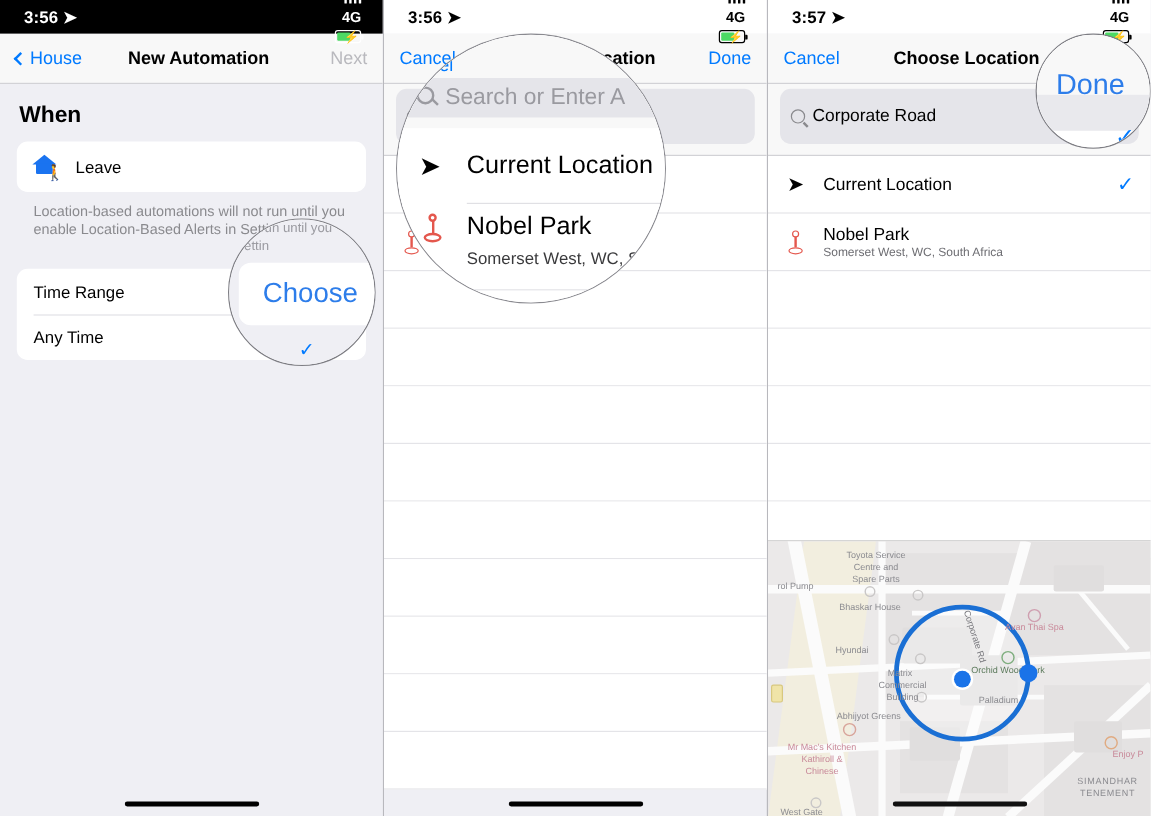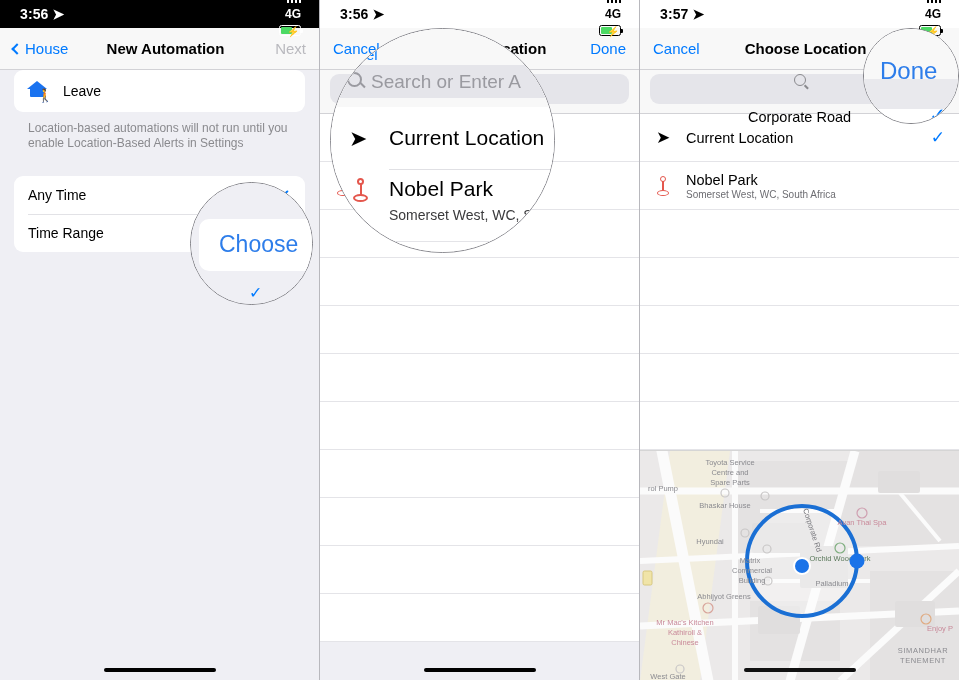--- a/index.html
+++ b/index.html
@@ -71,22 +71,22 @@
   .footnote { font-size:12px; color:#8a8a8e; line-height:15px;
     padding:9px 14px 11px 14px; }
   .loc-row { min-height:40px; justify-content:space-between; }
   .choose-link { color:#007aff; font-size:14px; }
   .gap { height:14px; }
   .check { color:#007aff; font-size:16px; font-weight:bold; margin-left:auto; }
 
   
   .searchwrap { background:#f8f8f8; padding:4px 10px 9px;
     border-bottom:1px solid #d2d2d6; }
-  .searchbar { background:#e5e5ea; border-radius:9px; height:30px; display:flex;
-    align-items:center; gap:23px; padding:0 9px;flex-direction:column; }
+  .searchbar { background:#e5e5ea; border-radius:9px; height:46px; display:flex;
+    align-items:center; gap:6px; padding:0 9px; }
   .mag { width:12px; height:12px; border:1.6px solid #8a8a8e; border-radius:50%;
     position:relative; flex:none; }
   .mag::after { content:""; position:absolute; right:-4px; bottom:-3px; width:5px;
     height:1.6px; background:#8a8a8e; transform:rotate(45deg); }
   .search-txt { font-size:14.5px; color:#8a8a8e; }
   .search-txt.filled { color:#000; }
   .listwrap { background:#fff; }
   .lrow { height:48px; display:flex; align-items:center; padding:0 14px; gap:14px;
     border-bottom:1px solid #e4e4e8; position:relative; }
   .lrow .arrow { font-size:17px; color:#000; transform:rotate(0deg); flex:none;
@@ -153,20 +153,21 @@
     <div class="navbar">
       <div class="nav-side">
         <span class="chev"></span>
         <span>House</span>
       </div>
       <div class="nav-title">New Automation</div>
       <div class="nav-side right dim">Next</div>
     </div>
 
     <div class="body1">
+      <div class="sec-title">When</div>
 
       <div class="card">
         <div class="row leave-row">
           <span class="house-ico">
             <span class="roof"></span>
               <span class="base"></span>
               <span class="walk">🚶</span>
           </span>
           <span>Leave</span>
         </div>
@@ -175,32 +176,37 @@
       <div class="footnote">
         <div>Location-based automations will not run until you</div>
         <div>enable Location-Based Alerts in Settings</div>
       </div>
 
 
       <div class="gap"></div>
 
       <div class="card">
         <div class="row">
+          <span>Time Range</span>
+        </div>
+        <div class="row">
           <span>Any Time</span>
           <span class="check">✓</span>
         </div>
-        <div class="row">
-          <span>Time Range</span>
-        </div>
       </div>
     </div>
 
     <div class="loupe" style="left:190px; top:182px; width:123px; height:123px;">
       <div style="position:absolute; left:0; top:0; width:123px; height:123px; background:#efeff4;"></div>
       <div style="position:absolute; left:8px; top:36px; width:150px; height:52px; background:#fff; border-radius:10px 0 0 10px;"></div>
+      <div style="position:absolute; left:0; top:0; width:123px; height:34px; color:#9a9aa0; font-size:11px; line-height:15px; padding-left:2px; overflow:hidden; white-space:nowrap;">
+        <div>l not run until you</div>
+          <div>&nbsp;Settin</div>
+          <div>ery</div>
+      </div>
       <div style="position:absolute; left:28px; top:48px; font-size:23px; color:#2d7dea;">Choose</div>
       <div style="position:absolute; left:58px; bottom:2px; color:#007aff; font-size:16px;">✓</div>
     </div>
 
     <div class="homebar"></div>
   </div>
 
   <div class="phone panel2">
     <div class="statusbar sb-light">
       <div class="sb-time">

